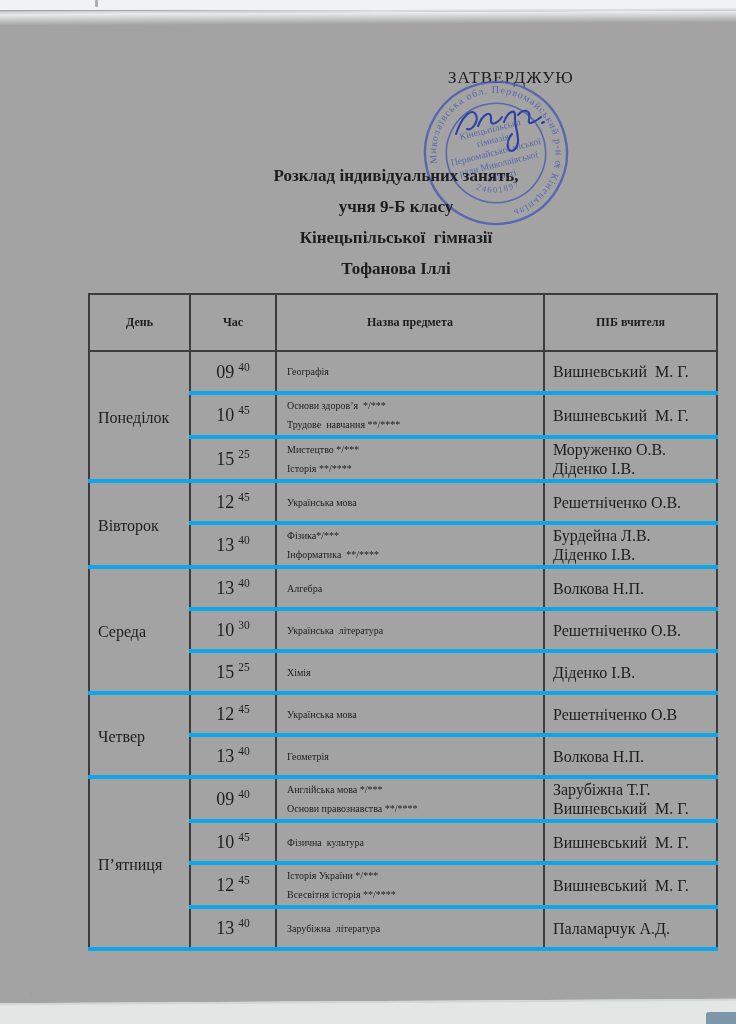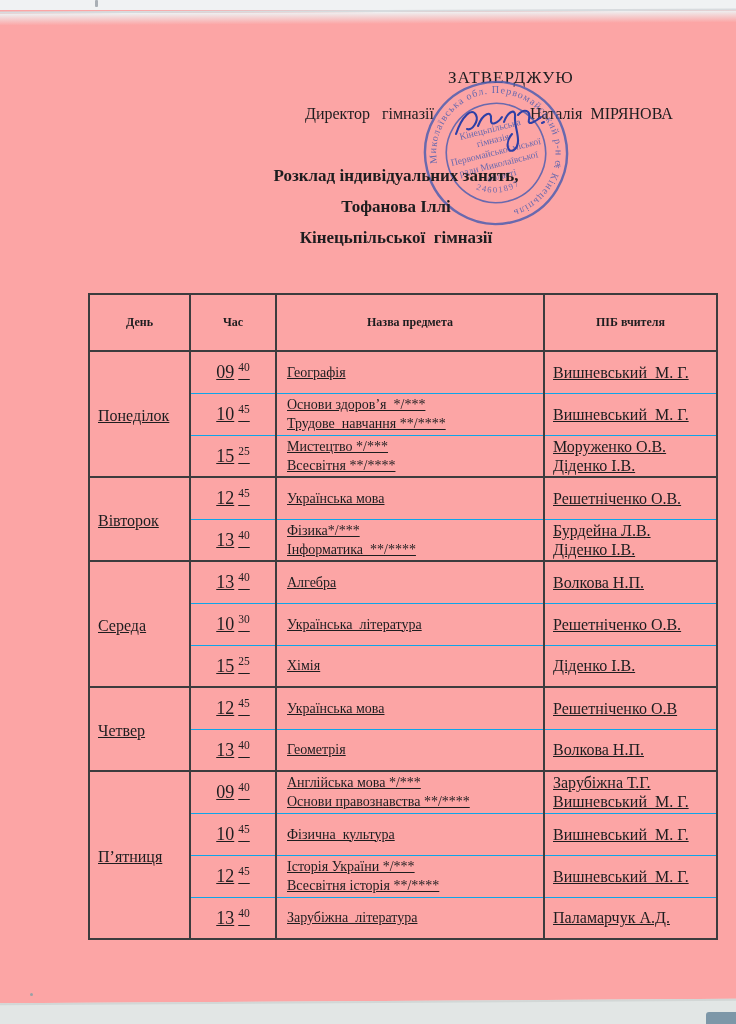--- a/index.html
+++ b/index.html
@@ -2,21 +2,21 @@
 <html lang="uk"><head>
 <meta charset="utf-8">
 <style>
   html,body{margin:0;padding:0;}
   body{
     width:736px;height:1024px;overflow:hidden;position:relative;
     background:#f5f7f8;
     font-family:"Liberation Serif","DejaVu Serif",serif;
     color:#1d1d1f;
   }
-  .scan-page{position:absolute;inset:0;background:#fca5a5;}
+  .scan-page{position:absolute;inset:0;background:#a3a3a3;}
   
   .top-edge{position:absolute;left:-10px;top:10px;width:760px;height:12px;
     border-top:2px solid #d7dbde;background:linear-gradient(#eef1f2,rgba(246,248,249,0));
     transform:rotate(-0.25deg);}
   .top-strip{position:absolute;left:0;top:0;width:736px;height:10px;background:#f0f2f3;}
   .top-tick{position:absolute;left:95px;top:0;width:3px;height:7px;background:#a9afb5;border-radius:1px;}
   .bottom-band{position:absolute;left:-12px;top:1001px;width:780px;height:40px;
     background:#e2e6e5;border-top:2px solid #d2d7d6;transform:rotate(-0.35deg);}
   .corner-mark{position:absolute;left:706px;top:1012px;width:32px;height:14px;
     background:#7d97a8;border-radius:3px 0 0 0;}
@@ -34,47 +34,42 @@
   .title-line{white-space:pre;margin-top:8px;}
 
   
   .schedule{position:absolute;left:88px;top:293px;width:628px;border-collapse:collapse;
     table-layout:fixed;background:transparent;}
   .schedule col.c-day{width:101px;}
   .schedule col.c-time{width:86px;}
   .schedule col.c-subj{width:268px;}
   .schedule col.c-teach{width:173px;}
   .schedule,.schedule th,.schedule td{border:2px solid #3c3c3e;}
-  .schedule td{border-top:1px solid #59595c;border-bottom:1px solid #0ea5e9;text-decoration:underline;}
+  .schedule td{border-top:1px solid #59595c;border-bottom:4px solid #0ea5e9;}
   .schedule th{height:53px;font-size:12px;font-weight:bold;text-align:center;vertical-align:middle;}
   .schedule tr{height:42px;}
   .schedule tr.day-start td{border-top:2px solid #3c3c3e;}
   .day-cell{font-size:16px;text-align:left;padding:4px 4px 0 8px;vertical-align:middle;
     border-top:2px solid #3c3c3e !important;}
   .time-cell{text-align:center;vertical-align:middle;font-size:18px;}
   .time-cell sup{font-size:11.5px;margin-left:4px;}
-  .subject-cell{font-size:14px;line-height:19px;padding:1px 4px 1px 10px;vertical-align:middle;text-align:left;}
+  .subject-cell{font-size:10px;line-height:19px;padding:1px 4px 1px 10px;vertical-align:middle;text-align:left;}
   .teacher-cell{font-size:16px;line-height:19px;padding:1px 2px 1px 8px;vertical-align:middle;text-align:left;}
   .subject-cell div,.teacher-cell div{white-space:pre;overflow:hidden;}
 </style>
 </head>
 <body>
 
 <div class="scan-page">
   <div class="top-strip"></div>
   <div class="top-edge"></div>
   <div class="top-tick"></div>
 
   <div class="approve">ЗАТВЕРДЖУЮ</div>
 
-  <div class="director-line">
-    <span>Директор   гімназії</span>
-    <span class="director-gap"></span>
-    <span>Наталія  МІРЯНОВА</span>
-  </div>
 
   <div class="stampbox">
     <svg width="152" height="152" viewBox="0 0 150 150">
       <circle cx="75" cy="75" r="70" fill="none" stroke-width="2.4" stroke="#4a5cb0"></circle>
       <circle cx="75" cy="75" r="49" fill="none" stroke-width="1.6" stroke="#4a5cb0"></circle>
       <defs>
         <path id="ringPath" d="M 75,75 m -59,0 a 59,59 0 1,1 118,0 a 59,59 0 1,1 -118,0"></path>
         <path id="codePath" d="M 33,88 a 47,47 0 0,0 84,0"></path>
       </defs>
       <text font-size="10" letter-spacing="1" fill="#4a5cb0">
@@ -97,22 +92,23 @@
       <path d="M4,36 C10,18 20,9 24,17 C27,23 20,33 15,31"></path>
       <path d="M26,28 C31,15 40,12 39,21 C38,29 46,25 50,19"></path>
       <path d="M52,24 C56,13 64,10 63,19 C62,29 71,45 62,52 C55,56 53,44 60,36"></path>
       <path d="M66,17 C72,10 79,12 77,21 C75,29 84,23 89,19"></path>
       <path d="M90,25 l2,-1"></path>
     </g>
   </svg>
 
   <div class="title-block">
     <div class="title-line">Розклад індивідуальних занять,</div>
+    <div class="title-line">учня 9-Б класу</div>
+    <div class="title-line">Кінецьпільської  гімназії</div>
     <div class="title-line">Тофанова Іллі</div>
-    <div class="title-line">Кінецьпільської  гімназії</div>
   </div>
 
   <table class="schedule">
     <colgroup>
       <col class="c-day">
         <col class="c-time">
         <col class="c-subj">
         <col class="c-teach">
     </colgroup>
     <thead>
@@ -141,21 +137,21 @@
             <div>Трудове  навчання **/****</div>
           </td>
           <td class="teacher-cell">
             <div>Вишневський  М. Г.</div>
           </td>
         </tr>
         <tr>
           <td class="time-cell"><span>15</span><sup>25</sup></td>
           <td class="subject-cell">
             <div>Мистецтво */***</div>
-            <div>Всесвітня **/****</div>
+            <div>Історія **/****</div>
           </td>
           <td class="teacher-cell">
             <div>Моруженко О.В.</div>
             <div>Діденко І.В.</div>
           </td>
         </tr>
         <tr class="day-start">
           <td class="day-cell" rowspan="2">Вівторок</td>
           <td class="time-cell"><span>12</span><sup>45</sup></td>
           <td class="subject-cell">

